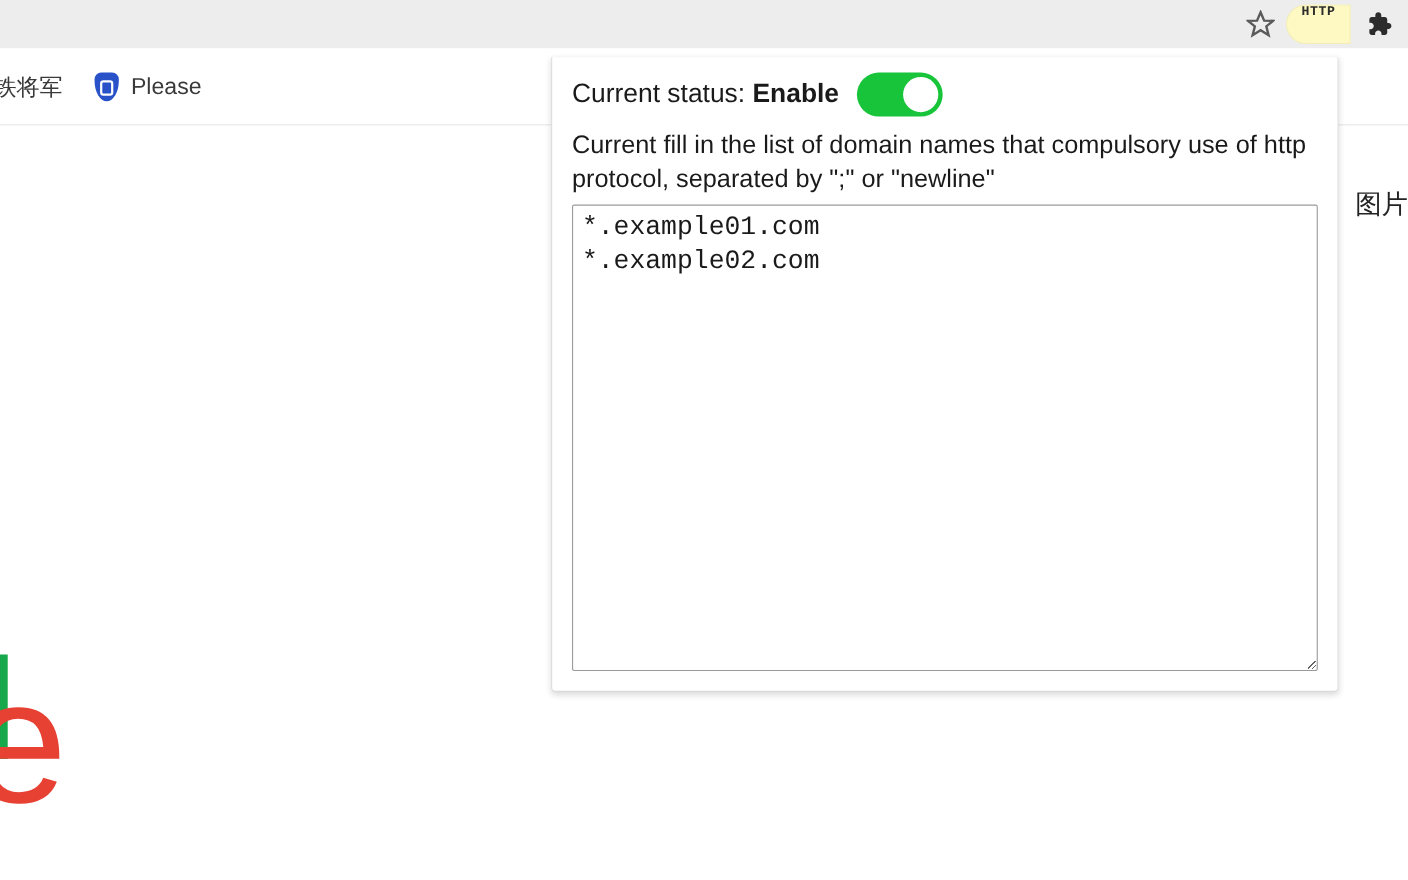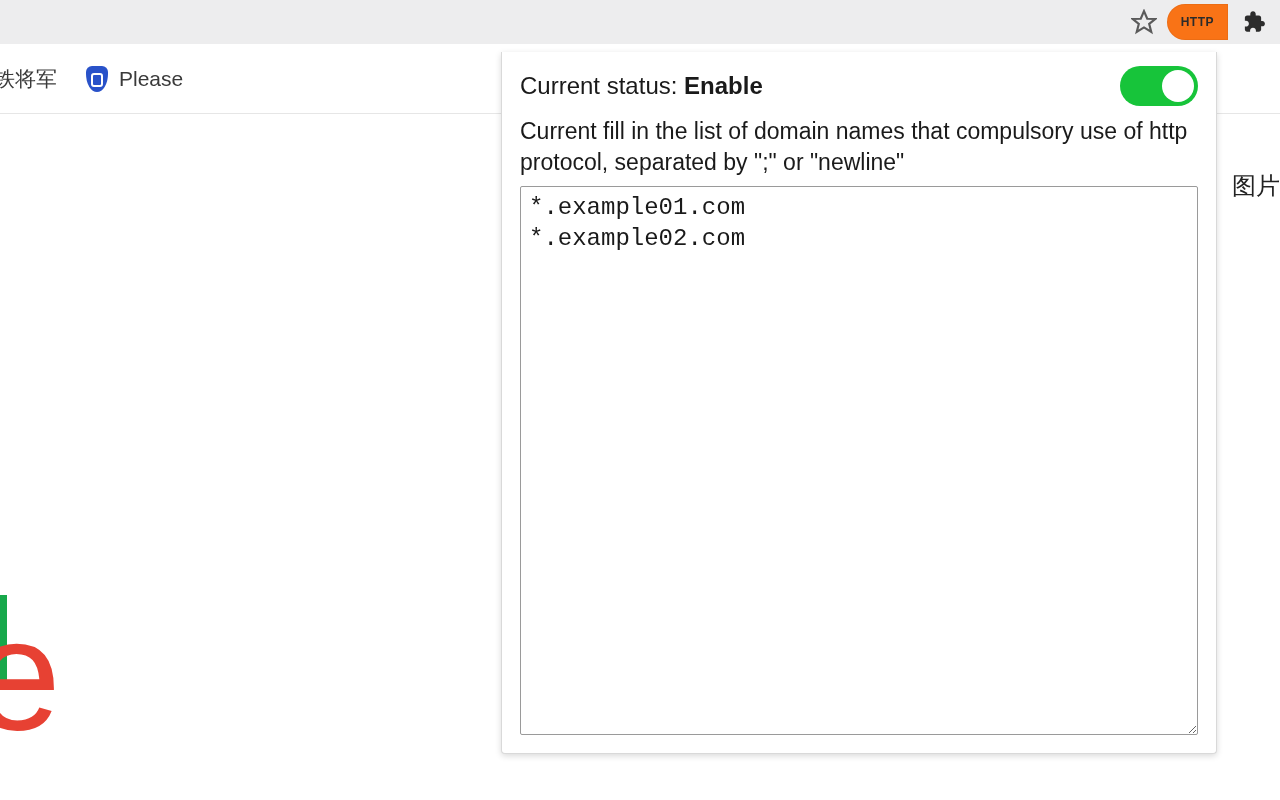--- a/index.html
+++ b/index.html
@@ -18,28 +18,29 @@
       align-items: center;
       justify-content: flex-end;
       padding-right: 6px;
       gap: 8px;
     }
     .addrbar-star {
       width: 30px; height: 30px;
       display: flex; align-items: center; justify-content: center;
     }
     .ext-pill {
-      background: #f97316;
+      background: #fef9c3;
       border-radius: 20px;
       height: 36px;
       padding: 0 14px;
-      display: flex; align-items: center; justify-content: center;
+      display: flex; align-items: flex-start; justify-content: center;
       border-top-right-radius: 0;
       border-bottom-right-radius: 0;
       box-shadow: inset 0 0 0 1px rgba(0,0,0,.05);
+      font-family: Liberation Mono, monospace;
     }
     .ext-pill-label {
       font-size: 12px; font-weight: 700; letter-spacing: .5px; color: #2b2b2b;
     }
     .ext-puzzle {
       width: 34px; height: 34px;
       display: flex; align-items: center; justify-content: center;
       margin-right: 4px;
     }
     .bookmarks-bar {
@@ -85,21 +86,21 @@
       width: 716px;
       background: #fff;
       border: 1px solid #d9d9d9;
       border-top: none;
       border-radius: 0 0 4px 4px;
       box-shadow: 0 2px 6px rgba(0,0,0,0.15);
       padding: 14px 18px 18px 18px;
       display: flex; flex-direction: column;
     }
     .popup-header {
-      display: flex; align-items: center; justify-content: space-between;
+      display: flex; align-items: center; justify-content: flex-start;
       margin-bottom: 10px;
       gap: 16px;
     }
     .popup-title {
       font-size: 24px; color: #1a1a1a;
     }
     .popup-title b { font-weight: 700; }
     .toggle {
       width: 78px; height: 40px;
       background: #17c43a;
@@ -112,21 +113,21 @@
       right: 4px; top: 4px;
       width: 32px; height: 32px;
       background: #fff; border-radius: 50%;
     }
     .popup-desc {
       font-size: 23px; line-height: 1.35; color: #1a1a1a;
       margin-bottom: 8px;
     }
     .domain-textarea {
       width: 100%;
-      height: 549px;
+      height: 424px;
       resize: both;
       border: 1.5px solid #9a9a9a;
       border-radius: 2px;
       padding: 6px 8px;
       font-family: "Courier New", Courier, monospace;
       font-size: 24px;
       line-height: 1.28;
       color: #1a1a1a;
       outline: none;
     }

